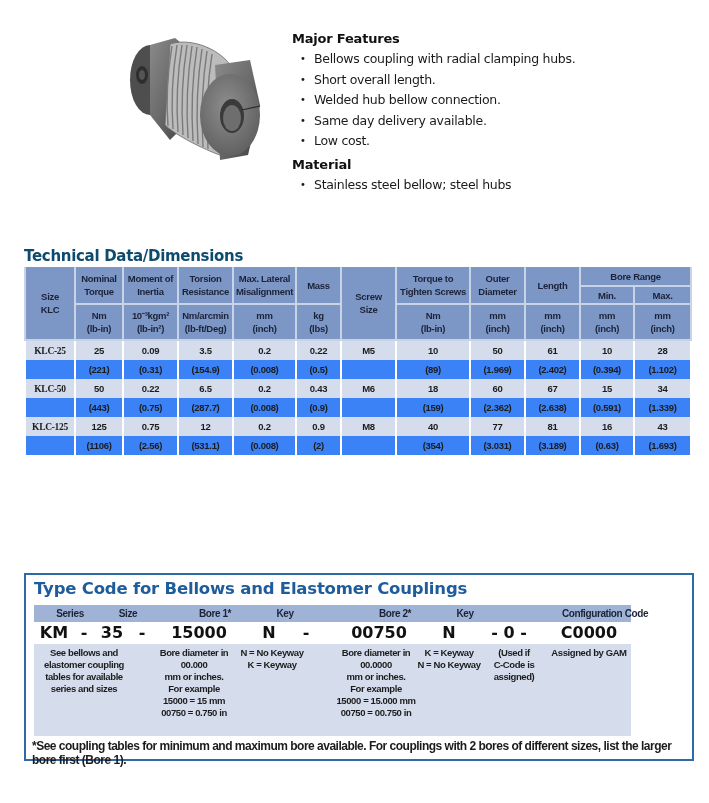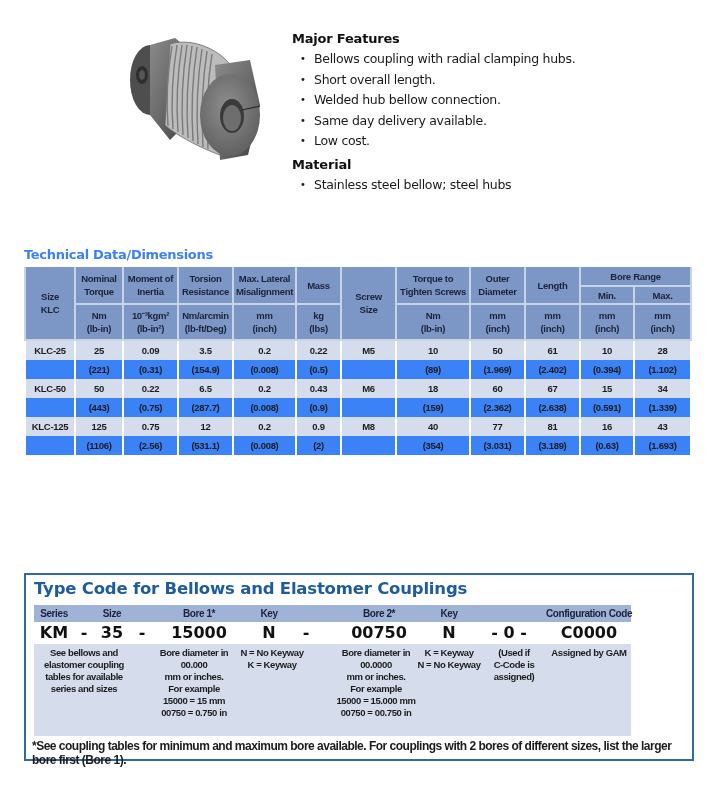--- a/index.html
+++ b/index.html
@@ -11,41 +11,41 @@
 
   
   .features { position: absolute; left: 292px; top: 31px; width: 400px; }
   .features h3 { font-family: "DejaVu Sans", sans-serif; font-size: 13px; font-weight: bold; margin: 0 0 3px 0; color: #111; letter-spacing: -0.2px; }
   .features ul { list-style: none; margin: 0 0 5px 0; padding: 0; }
   .features li { font-family: "DejaVu Sans", sans-serif; font-size: 12.5px; line-height: 20.5px; padding-left: 8px; color: #1a1a1a; letter-spacing: -0.3px; }
   .features li .bullet { display: inline-block; width: 14px; font-size: 10px; vertical-align: 1px; }
   .features .mat-head { margin-top: 2px; }
 
   
-  .tech-title { position: absolute; left: 24px; top: 247px; font-family: "DejaVu Sans", sans-serif; font-weight: bold; font-size: 13px; color: #3b82f6; letter-spacing: -0.3px; }
+  .tech-title { position: absolute; left: 24px; top: 247px; font-family: "DejaVu Sans", sans-serif; font-weight: bold; font-size: 15px; color: #0c4a6e; letter-spacing: -0.3px; }
   table.tech { position: absolute; left: 24px; top: 267px; width: 666px; border-collapse: collapse; table-layout: fixed;
                font-family: "Liberation Sans", sans-serif; font-size: 9.5px; font-weight: bold; letter-spacing: -0.3px; }
   table.tech th { background: #7c97c6; color: #1c2238; font-weight: bold; text-align: center; padding: 0; line-height: 13px;
                   border: 2px solid #c8d3e6; border-top: none; }
   table.tech thead tr.h2 th { height: 34px; }
   table.tech thead tr.h1b th { height: 18px; }
   table.tech thead tr.h1c th { height: 16px; }
   table.tech td { text-align: center; height: 19px; padding: 0; color: #1c1c1c; border-left: 2px solid #ffffff; border-right: 2px solid #ffffff; }
   table.tech tr.main td { background: #d5dcec; }
   table.tech tr.sub td { background: #3b82f6; }
-  table.tech td.sz { text-align: center; }
+  table.tech td.sz { text-align: center; font-family: Liberation Serif, serif; }
 
   
   .tc-box { position: absolute; left: 24px; top: 573px; width: 670px; height: 188px; border: 2px solid #2f6aa8; box-sizing: border-box; }
   .tc-title { position: absolute; left: 8px; top: 4px; font-family: "DejaVu Sans", sans-serif; font-weight: bold; font-size: 16.5px; color: #1e5c9b; letter-spacing: -0.2px; }
   .tc-head { position: absolute; left: 8px; top: 30px; width: 597px; height: 17px; background: #9eb3d6; }
   .tc-code { position: absolute; left: 8px; top: 47px; width: 597px; height: 22px; }
   .tc-desc { position: absolute; left: 8px; top: 69px; width: 597px; height: 92px; background: #d5dcec; }
   .tc-cell { position: absolute; text-align: center; }
-  .tc-head .tc-cell { top: 0; line-height: 17px; font-size: 10px; font-weight: bold; color: #1c2238; letter-spacing: -0.4px; }
+  .tc-head .tc-cell { top: 0; line-height: 17px; font-size: 10px; font-weight: bold; color: #1c2238; letter-spacing: -0.4px; margin-left: 16px; }
   .tc-code .tc-cell { top: 0; line-height: 22px; font-family: "DejaVu Sans", sans-serif; font-size: 16px; font-weight: bold; color: #111; }
   .tc-desc .tc-cell { top: 3px; font-size: 9.5px; line-height: 12px; font-weight: bold; color: #1c1c1c; letter-spacing: -0.4px; white-space: pre-line; }
   .tc-foot { position: absolute; left: 6px; top: 164px; font-size: 12px; font-weight: bold; color: #1c1c1c; letter-spacing: -0.5px; }
 </style>
 </head>
 <body>
 
 <div class="product">
   <svg width="150" height="135" viewBox="0 0 150 135">
     <defs>

